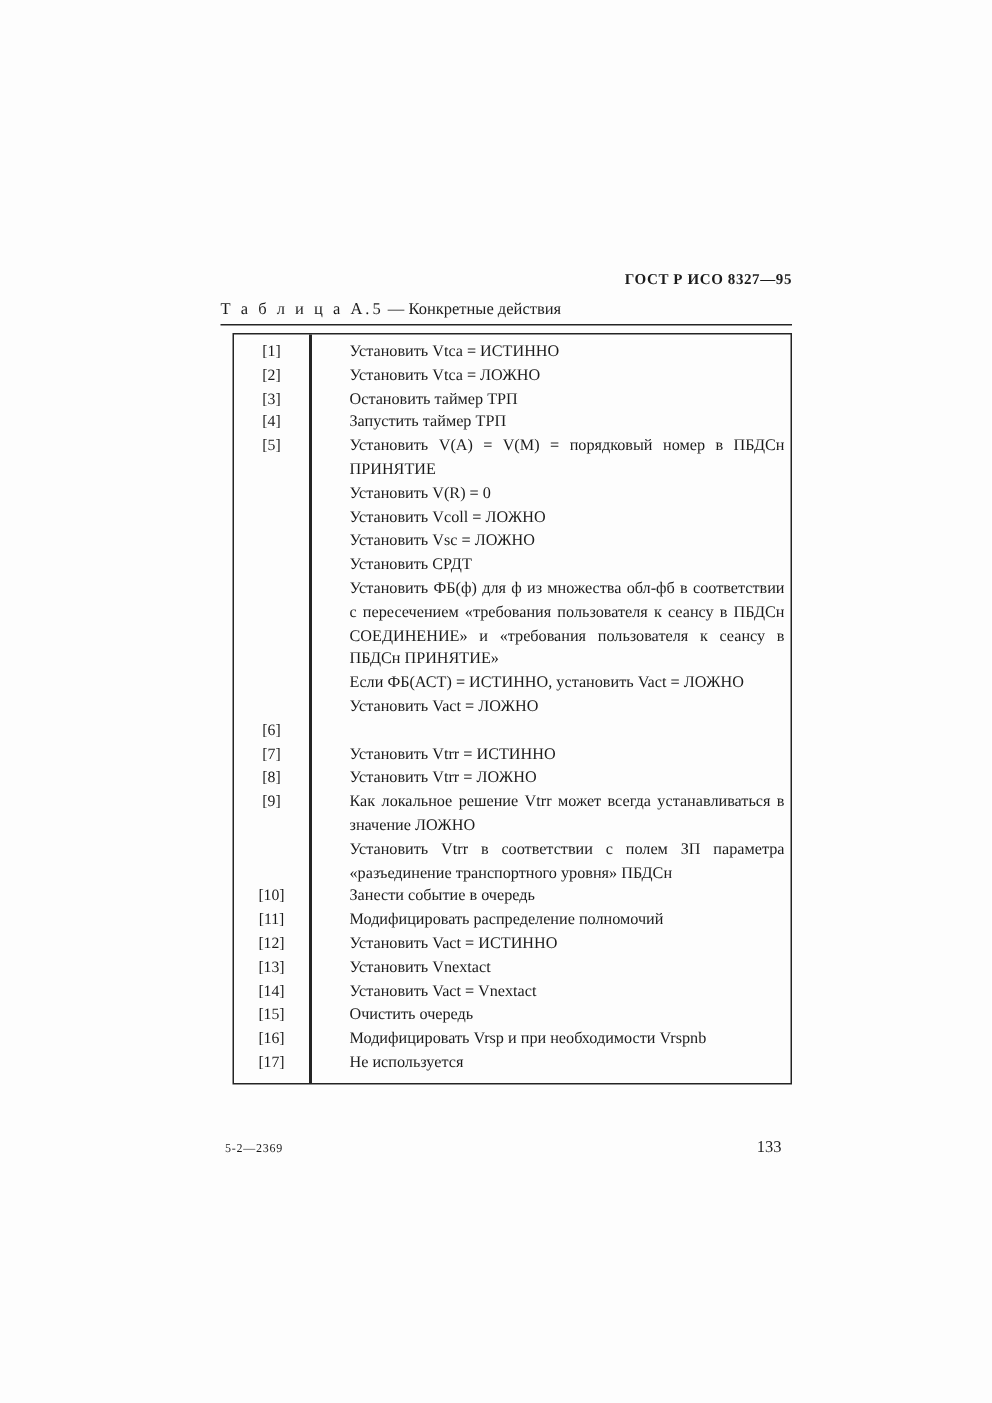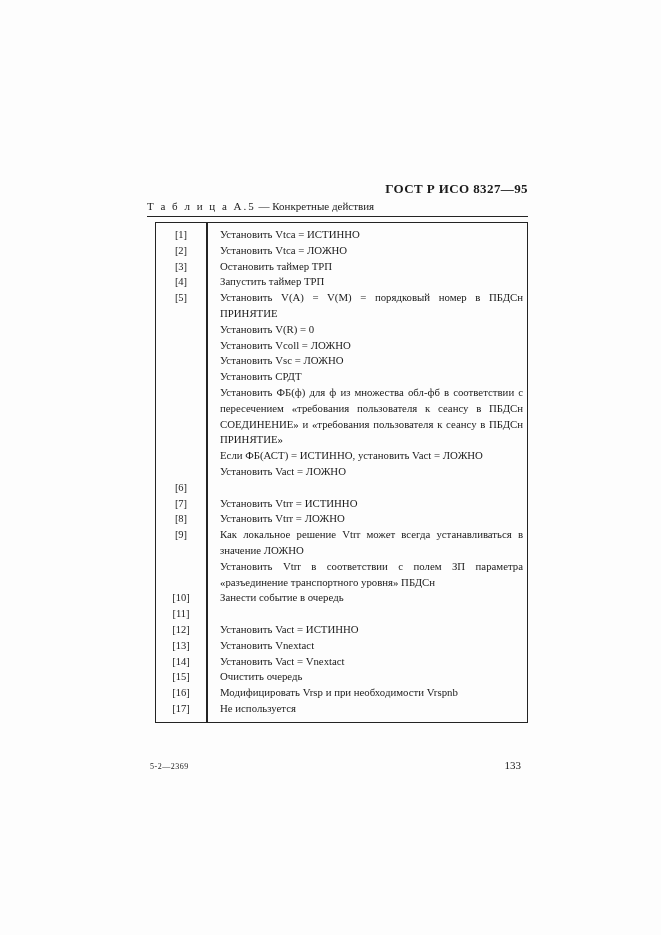--- a/index.html
+++ b/index.html
@@ -8,21 +8,21 @@
     width:661px; height:935px;
     background:#fdfdfd;
     color:#1b1b1b;
     font-family:"Liberation Serif", serif;
     overflow:hidden;
   }
   .content { position:absolute; left:147px; top:0; width:381px; }
 
   .doc-header {
     position:absolute; top:181px; right:0;
-    font-size:13px; font-weight:bold; letter-spacing:0.4px;
+    font-size:10px; font-weight:bold; letter-spacing:0.4px;
     white-space:nowrap;
   }
 
   .caption {
     position:absolute; top:200px; left:0; width:100%;
     border-bottom:1.5px solid #242424;
     padding-bottom:4px;
     font-size:11px; white-space:nowrap;
   }
   .caption .cap-label { letter-spacing:2px; }
@@ -40,21 +40,21 @@
   }
   .trow { display:flex; }
   .tnum {
     flex:0 0 50px; width:50px;
     text-align:center;
     font-size:10.5px; line-height:15.8px;
   }
   .tact {
     flex:1 1 auto;
     padding:0 4px 0 14px;
-    font-size:10.8px; line-height:15.8px;
+    font-size:10.8px; line-height:15.8px;margin-left:13px;
   }
   .aline { text-align:justify; }
 
   .footer {
     position:absolute; top:727px; left:0; width:100%;
     display:flex; justify-content:space-between; align-items:baseline;margin-top:32px;
   }
   .footer-left  { font-size:8px; letter-spacing:0.5px; padding-left:3px; }
   .footer-right { font-size:11px; padding-right:7px; }
 </style>
@@ -133,20 +133,23 @@
             </div>
           </div>
           <div class="trow">
             <div class="tnum">[10]</div>
             <div class="tact">
               <div class="aline">Занести событие в очередь</div>
             </div>
           </div>
           <div class="trow">
             <div class="tnum">[11]</div>
+            <div class="tact">
+              <div class="aline">Модифицировать распределение полномочий</div>
+            </div>
           </div>
           <div class="trow">
             <div class="tnum">[12]</div>
             <div class="tact">
               <div class="aline">Установить Vact = ИСТИННО</div>
             </div>
           </div>
           <div class="trow">
             <div class="tnum">[13]</div>
             <div class="tact">

